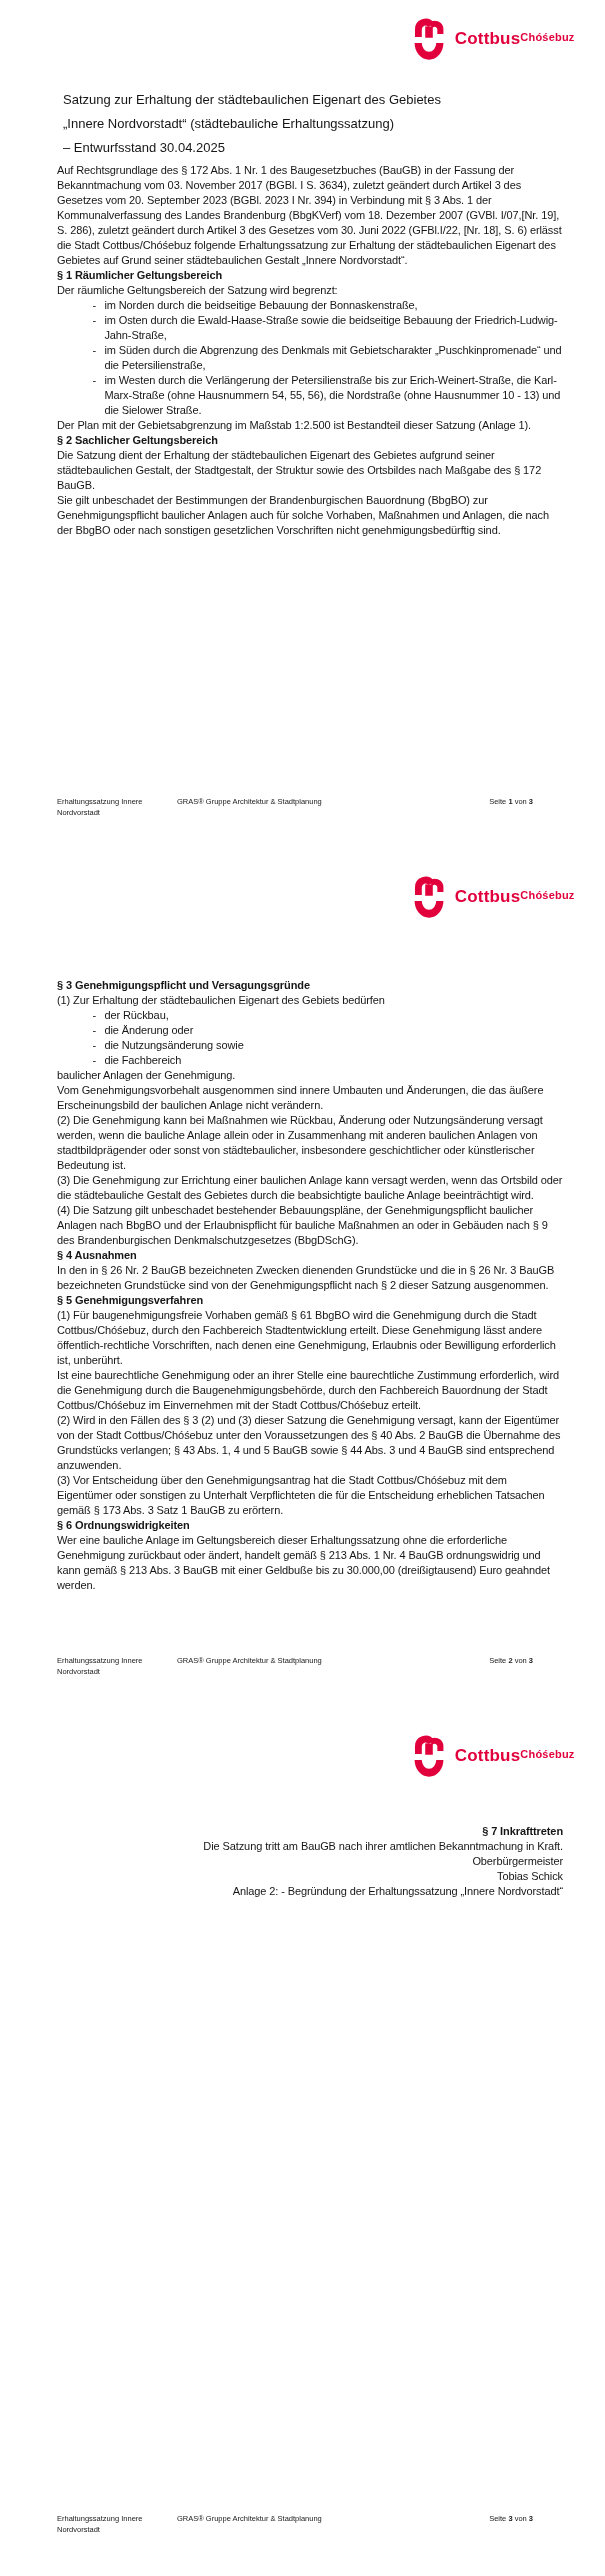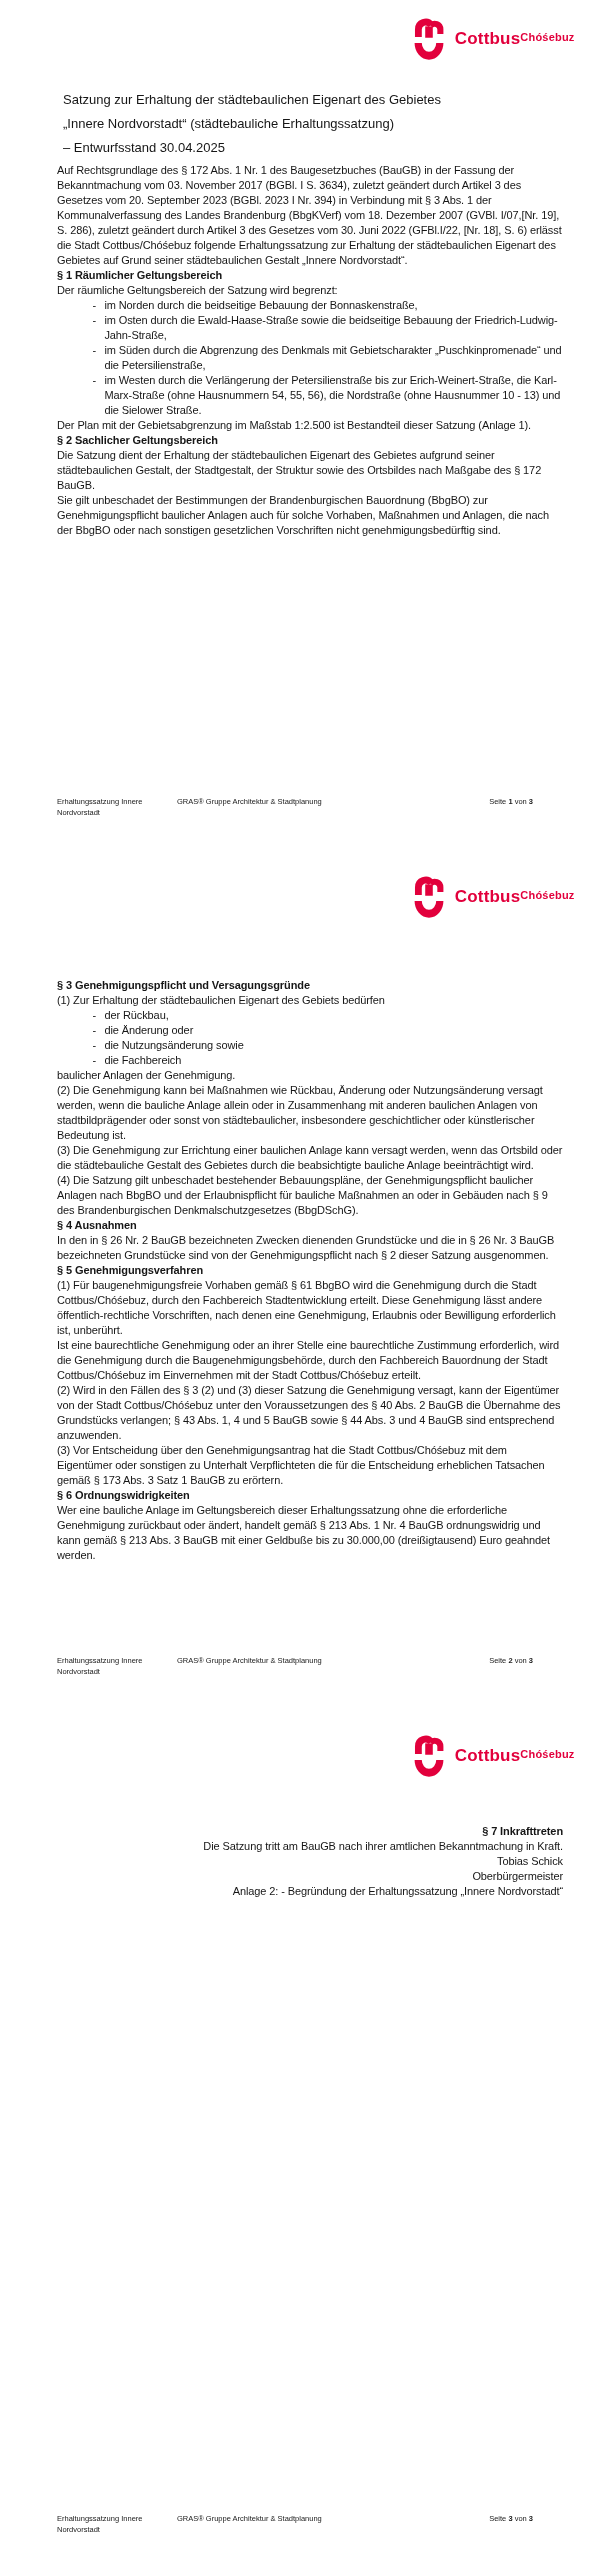--- a/index.html
+++ b/index.html
@@ -123,20 +123,21 @@
       <div class="dash-item">
         <span class="dash">-</span>
         <span class="dash-text">die Nutzungsänderung sowie</span>
       </div>
       <div class="dash-item">
         <span class="dash">-</span>
         <span class="dash-text">die Fachbereich</span>
       </div>
     </div>
     <p class="body">baulicher Anlagen der Genehmigung.</p>
+    <p class="body">Vom Genehmigungsvorbehalt ausgenommen sind innere Umbauten und Änderungen, die das äußere Erscheinungsbild der baulichen Anlage nicht verändern.</p>
     <p class="body">(2) Die Genehmigung kann bei Maßnahmen wie Rückbau, Änderung oder Nutzungsänderung versagt werden, wenn die bauliche Anlage allein oder in Zusammenhang mit anderen baulichen Anlagen von stadtbildprägender oder sonst von städtebaulicher, insbesondere geschichtlicher oder künstlerischer Bedeutung ist.</p>
     <p class="body">(3) Die Genehmigung zur Errichtung einer baulichen Anlage kann versagt werden, wenn das Ortsbild oder die städtebauliche Gestalt des Gebietes durch die beabsichtigte bauliche Anlage beeinträchtigt wird.</p>
     <p class="body">(4) Die Satzung gilt unbeschadet bestehender Bebauungspläne, der Genehmigungspflicht baulicher Anlagen nach BbgBO und der Erlaubnispflicht für bauliche Maßnahmen an oder in Gebäuden nach § 9 des Brandenburgischen Denkmalschutzgesetzes (BbgDSchG).</p>
 
     <p class="body heading gap1">§ 4 Ausnahmen</p>
     <p class="body">In den in § 26 Nr. 2 BauGB bezeichneten Zwecken dienenden Grundstücke und die in § 26 Nr. 3 BauGB bezeichneten Grundstücke sind von der Genehmigungspflicht nach § 2 dieser Satzung ausgenommen.</p>
 
     <p class="body heading gap1">§ 5 Genehmigungsverfahren</p>
     <p class="body">(1) Für baugenehmigungsfreie Vorhaben gemäß § 61 BbgBO wird die Genehmigung durch die Stadt Cottbus/Chóśebuz, durch den Fachbereich Stadtentwicklung erteilt. Diese Genehmigung lässt andere öffentlich-rechtliche Vorschriften, nach denen eine Genehmigung, Erlaubnis oder Bewilligung erforderlich ist, unberührt.</p>
     <p class="body">Ist eine baurechtliche Genehmigung oder an ihrer Stelle eine baurechtliche Zustimmung erforderlich, wird die Genehmigung durch die Baugenehmigungsbehörde, durch den Fachbereich Bauordnung der Stadt Cottbus/Chóśebuz im Einvernehmen mit der Stadt Cottbus/Chóśebuz erteilt.</p>
@@ -166,22 +167,22 @@
       <span class="logo-city">Cottbus</span>
       <span class="logo-city2">Chóśebuz</span>
     </div>
   </div>
 
   <div class="content pt-p3">
     <p class="body heading">§ 7 Inkrafttreten</p>
     <p class="body">Die Satzung tritt am BauGB nach ihrer amtlichen Bekanntmachung in Kraft.</p>
 
 
+    <p class="body">Oberbürgermeister</p>
     <p class="body gap3">Tobias Schick</p>
-    <p class="body">Oberbürgermeister</p>
 
     <p class="body">Anlage 2: - Begründung der Erhaltungssatzung „Innere Nordvorstadt“</p>
   </div>
 
   <div class="footer">
     <span class="f-left">Erhaltungssatzung Innere Nordvorstadt</span>
     <span class="f-center">GRAS® Gruppe Architektur &amp; Stadtplanung</span>
     <span class="f-right"><span>Seite</span> <b>3</b> <span>von</span> <b>3</b></span>
   </div>
 </section>

